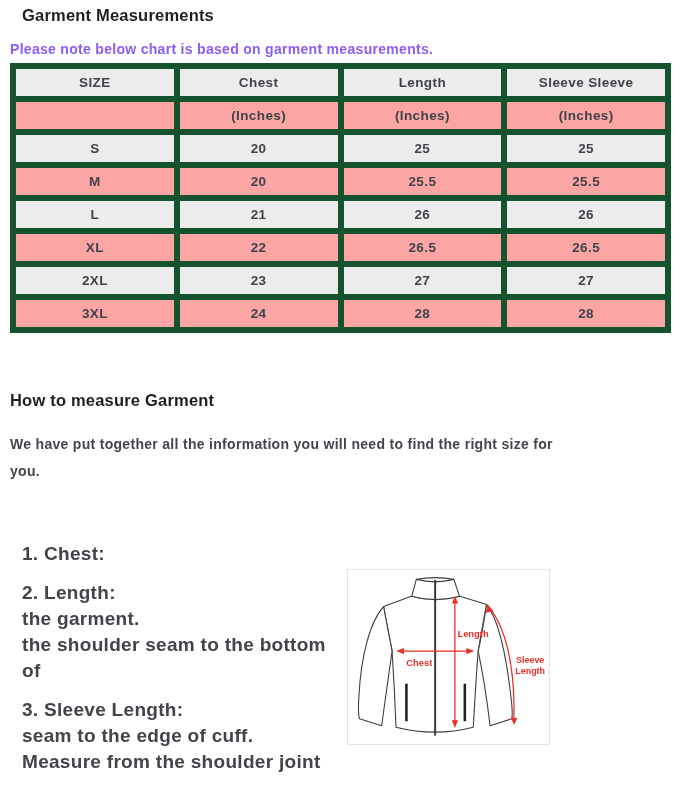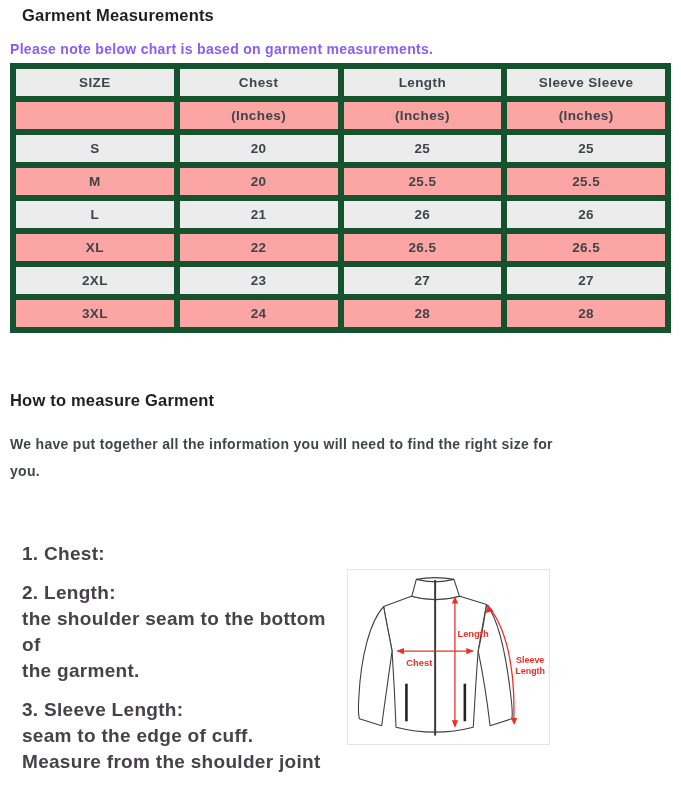--- a/index.html
+++ b/index.html
@@ -130,22 +130,22 @@
   <div>you.</div>
 </div>
 
 <div class="howto-row">
   <div class="steps">
     <div class="step">
       <div>1. Chest:</div>
     </div>
     <div class="step">
       <div>2. Length:</div>
+      <div>the garment.</div>
       <div>the shoulder seam to the bottom of</div>
-      <div>the garment.</div>
     </div>
     <div class="step">
       <div>3. Sleeve Length:</div>
       <div>seam to the edge of cuff.</div>
       <div>Measure from the shoulder joint</div>
     </div>
   </div>
 
   <div class="diagram-box">
     <svg width="201" height="174" viewBox="0 0 203 176" preserveAspectRatio="none">

